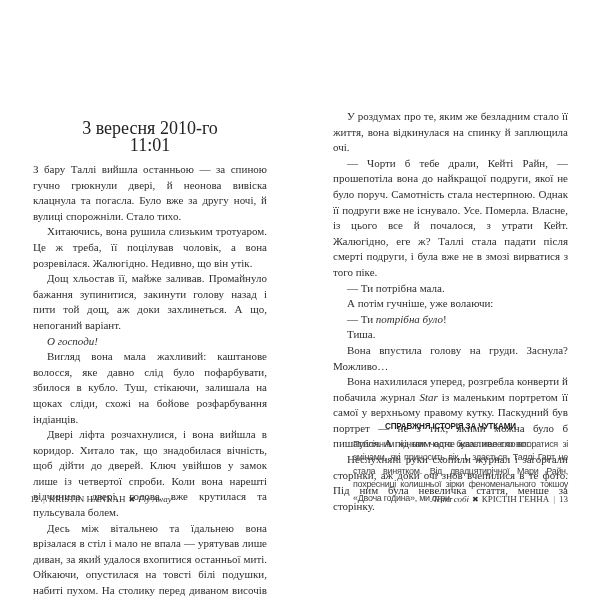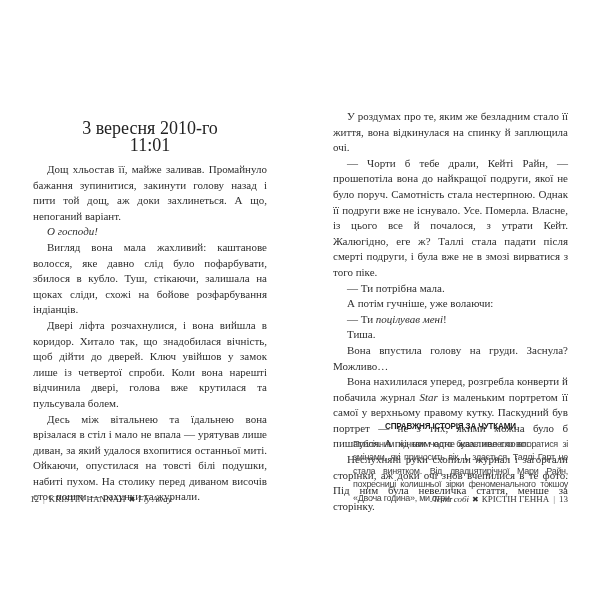--- a/index.html
+++ b/index.html
@@ -51,38 +51,40 @@
 </style>
 </head>
 <body>
 
 <div class="page page-left">
   <div class="chapter-head">
     <div>3 вересня 2010-го</div>
     <div>11:01</div>
   </div>
   <div class="body-text" style="top:162px">
+    <p class="noindent">З бару Таллі вийшла останньою — за спиною гучно грюкнули двері, й неонова вивіска клацнула та погасла. Було вже за другу ночі, й вулиці спорожніли. Стало тихо.</p>
+    <p>Хитаючись, вона рушила слизьким тротуаром. Це ж треба, її поцілував чоловік, а вона розревілася. Жалюгідно. Недивно, що він утік.</p>
     <p>Дощ хльостав її, майже заливав. Промайнуло бажання зупинитися, закинути голову назад і пити той дощ, аж доки захлинеться. А що, непоганий варіант.</p>
     <p class="italic">О господи!</p>
     <p>Вигляд вона мала жахливий: каштанове волосся, яке давно слід було пофарбувати, збилося в кубло. Туш, стікаючи, залишала на щоках сліди, схожі на бойове розфарбування індіанців.</p>
     <p>Двері ліфта розчахнулися, і вона вийшла в коридор. Хитало так, що знадобилася вічність, щоб дійти до дверей. Ключ увійшов у замок лише із четвертої спроби. Коли вона нарешті відчинила двері, голова вже крутилася та пульсувала болем.</p>
     <p>Десь між вітальнею та їдальнею вона врізалася в стіл і мало не впала — урятував лише диван, за який удалося вхопитися останньої миті. Ойкаючи, опустилася на товсті білі подушки, набиті пухом. На столику перед диваном височів стос пошти — рахунки та журнали.</p>
   </div>
   <div class="running-foot">
     <span>12</span><span class="sep">|</span><span>KRISTIN HANNAH</span><span class="mark">✖</span><span class="italic">Fly Away</span>
   </div>
 </div>
 
 <div class="page page-right">
   <div class="body-text">
     <p>У роздумах про те, яким же безладним стало її життя, вона відкинулася на спинку й заплющила очі.</p>
     <p>— Чорти б тебе драли, Кейті Райн, — прошепотіла вона до найкращої подруги, якої не було поруч. Самотність стала нестерпною. Однак її подруги вже не існувало. Усе. Померла. Власне, із цього все й почалося, з утрати Кейт. Жалюгідно, еге ж? Таллі стала падати після смерті подруги, і була вже не в змозі вирватися з того піке.</p>
     <p>— Ти потрібна мала.</p>
     <p>А потім гучніше, уже волаючи:</p>
-    <p><span>— Ти </span><span class="italic">поцілував мені</span><span>!</span></p>
+    <p><span>— Ти </span><span class="italic">потрібна було</span><span>!</span></p>
     <p>Тиша.</p>
     <p>Вона впустила голову на груди. Заснула? Можливо…</p>
     <p><span>Вона нахилилася уперед, розгребла конверти й побачила журнал </span><span class="italic">Star</span><span> із маленьким портретом її самої у верхньому правому кутку. Паскудний був портрет — не з тих, якими можна було б пишатися. А під ним одне жахливе слово:</span></p>
     <p>Неслухняні руки схопили журнал і загортали сторінки, аж доки очі знов вчепилися в те фото. Під ним була невеличка стаття, менше за сторінку.</p>
   </div>
   <div class="sidebar-box">
     <div class="sidebar-title">СПРАВЖНЯ ІСТОРІЯ ЗА ЧУТКАМИ</div>
     <p class="sidebar-text">Публічним жінкам часто буває нелегко впоратися зі змінами, які приносить вік. І, здається, Таллі Гарт не стала винятком. Від двадцятирічної Мари Райн, похресниці колишньої зірки феноменального токшоу «Двоча година», ми отри-</p>
   </div>
   <div class="running-foot">

